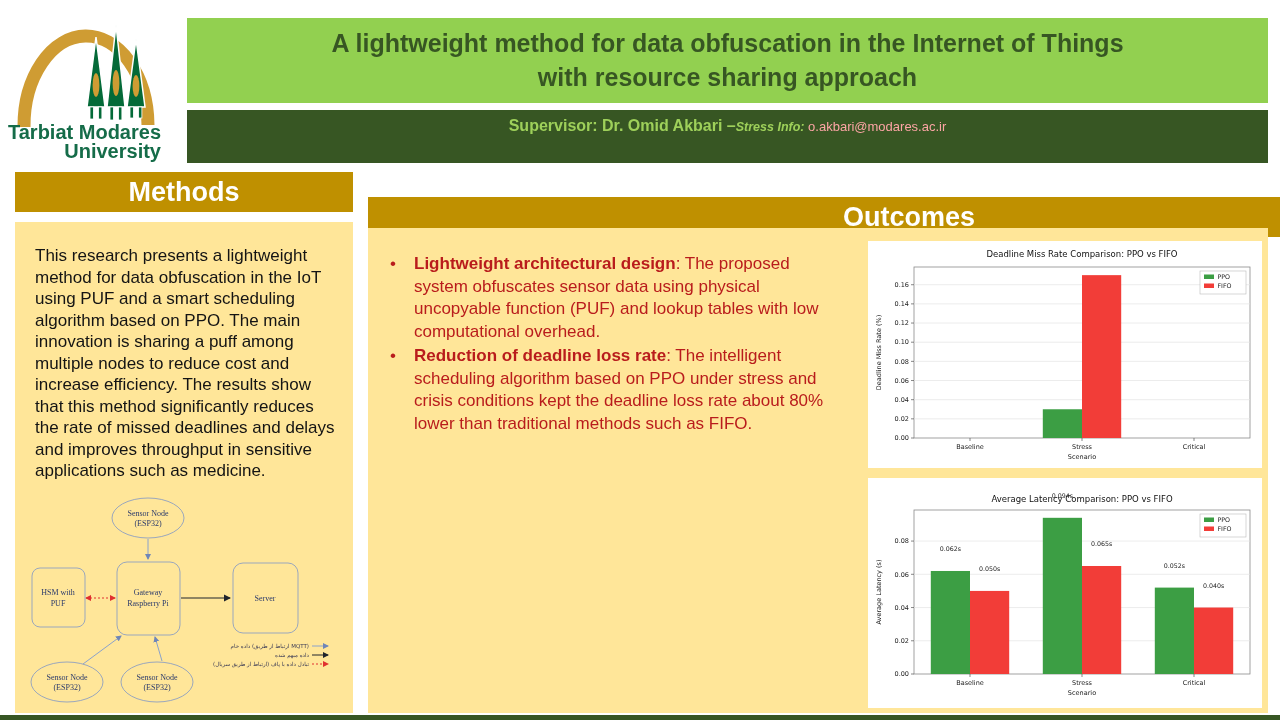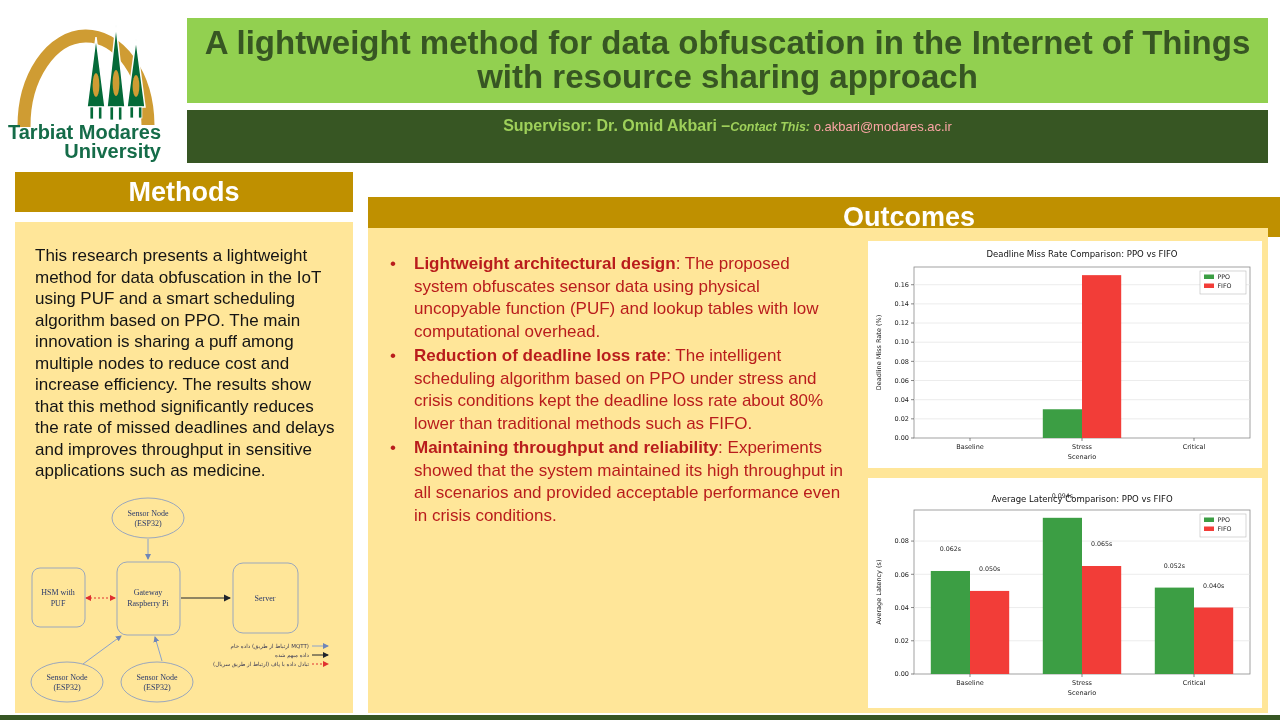--- a/index.html
+++ b/index.html
@@ -2,21 +2,21 @@
 <html><head>
 <meta charset="utf-8">
 <style>
   html,body{margin:0;padding:0;background:#ffffff;}
   body{width:1280px;height:720px;position:relative;overflow:hidden;
        font-family:"Liberation Sans",sans-serif;}
 
   
   #logo{position:absolute;left:8px;top:6px;width:177px;height:160px;}
   #title-bar{position:absolute;left:187px;top:18px;width:1081px;height:85px;
-     background:#92d050;color:#375623;font-weight:bold;font-size:33px;line-height:34px;
+     background:#92d050;color:#375623;font-weight:bold;font-size:25px;line-height:34px;
      text-align:center;box-sizing:border-box;padding-top:8px;}
   #byline-bar{position:absolute;left:187px;top:110px;width:1081px;height:53px;
      background:#375623;text-align:center;box-sizing:border-box;padding-top:3px;color:#9ed05a;}
   .byline-line{line-height:25px;white-space:nowrap;}
   .by-strong{font-weight:bold;font-size:16px;}
   .by-contact{font-weight:bold;font-style:italic;font-size:12.5px;}
   .by-email-white{color:#fca5a5;font-size:13px;font-weight:normal;}
 
   
   .section-header{position:absolute;background:#bf9000;color:#ffffff;font-weight:bold;
@@ -79,21 +79,21 @@
   <text x="153" y="151" text-anchor="end" font-size="20" font-weight="bold" fill="#156c49" style="font-family:'Liberation Sans',sans-serif">University</text>
 </svg>
 
 <div id="title-bar">
   <div>A lightweight method for data obfuscation in the Internet of Things</div>
   <div>with resource sharing approach</div>
 </div>
 
 <div id="byline-bar">
   <div class="byline-line">
-    <span class="by-strong">Supervisor: Dr. Omid Akbari –</span><span class="by-contact">Contact This:</span><span class="by-email-white"> o.akbari@modares.ac.ir</span>
+    <span class="by-strong">Supervisor: Dr. Omid Akbari –</span><span class="by-contact">Stress Info:</span><span class="by-email-white"> o.akbari@modares.ac.ir</span>
   </div>
 </div>
 
 <div id="methods-header" class="section-header">Methods</div>
 <div id="outcomes-header" class="section-header">Outcomes</div>
 
 <div id="methods-panel" class="panel">
   <div id="methods-text">This research presents a lightweight method for data obfuscation in the IoT using PUF and a smart scheduling algorithm based on PPO. The main innovation is sharing a puff among multiple nodes to reduce cost and increase efficiency. The results show that this method significantly reduces the rate of missed deadlines and delays and improves throughput in sensitive applications such as medicine.</div>
 
   <svg id="diagram-svg" width="338" height="223" viewBox="0 0 338 223">
@@ -149,21 +149,20 @@
       <line x1="297" y1="174" x2="313" y2="174" stroke="#e03030" stroke-width="1" stroke-dasharray="2,2" marker-end="url(#arr-red)"></line>
       <text class="fa" x="294" y="176" text-anchor="end">تبادل داده با پاف (ارتباط از طریق سریال)</text>
     </g>
   </svg>
 </div>
 
 <div id="outcomes-panel" class="panel">
   <ul id="outcomes-list">
     <li><b>Lightweight architectural design</b><span>: The proposed system obfuscates sensor data using physical uncopyable function (PUF) and lookup tables with low computational overhead.</span></li>
     <li><b>Reduction of deadline loss rate</b><span>: The intelligent scheduling algorithm based on PPO under stress and crisis conditions kept the deadline loss rate about 80% lower than traditional methods such as FIFO.</span></li>
-    <li><b>Maintaining throughput and reliability</b><span>: Experiments showed that the system maintained its high throughput in all scenarios and provided acceptable performance even in crisis conditions.</span></li>
   </ul>
 
   <div id="chart1" class="chart-box">
     <svg width="394" height="227" viewBox="0 0 394 227">
         <rect x="46" y="26" width="336" height="171" fill="#ffffff" stroke="#8a8a8a" stroke-width="0.8"></rect>
         <line x1="46" y1="177.8403361344538" x2="382" y2="177.8403361344538" stroke="#e4e4e4" stroke-width="0.7"></line>
         <line x1="46" y1="158.68067226890756" x2="382" y2="158.68067226890756" stroke="#e4e4e4" stroke-width="0.7"></line>
         <line x1="46" y1="139.52100840336135" x2="382" y2="139.52100840336135" stroke="#e4e4e4" stroke-width="0.7"></line>
         <line x1="46" y1="120.36134453781513" x2="382" y2="120.36134453781513" stroke="#e4e4e4" stroke-width="0.7"></line>
         <line x1="46" y1="101.2016806722689" x2="382" y2="101.2016806722689" stroke="#e4e4e4" stroke-width="0.7"></line>

